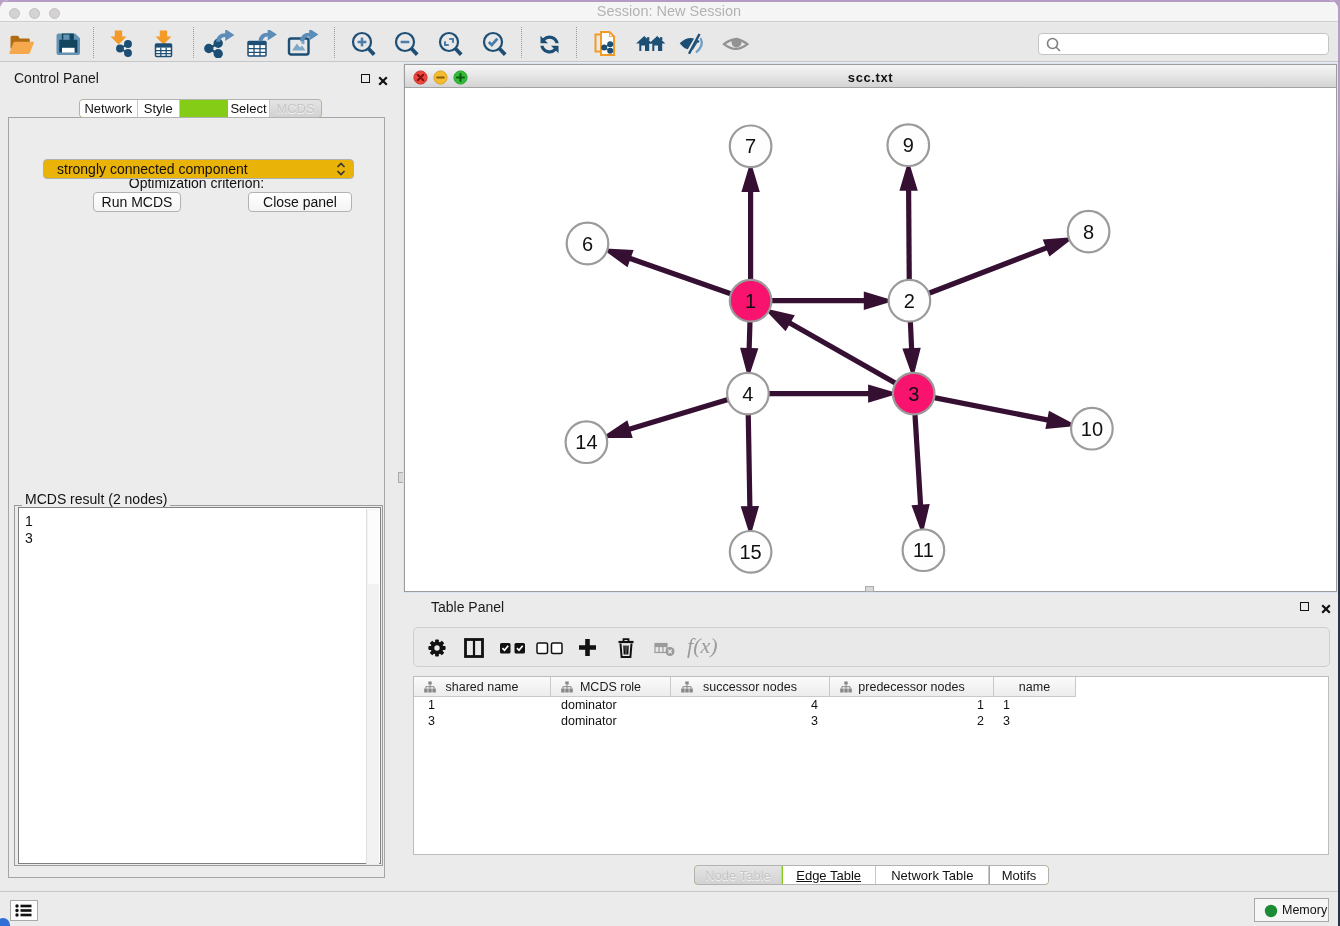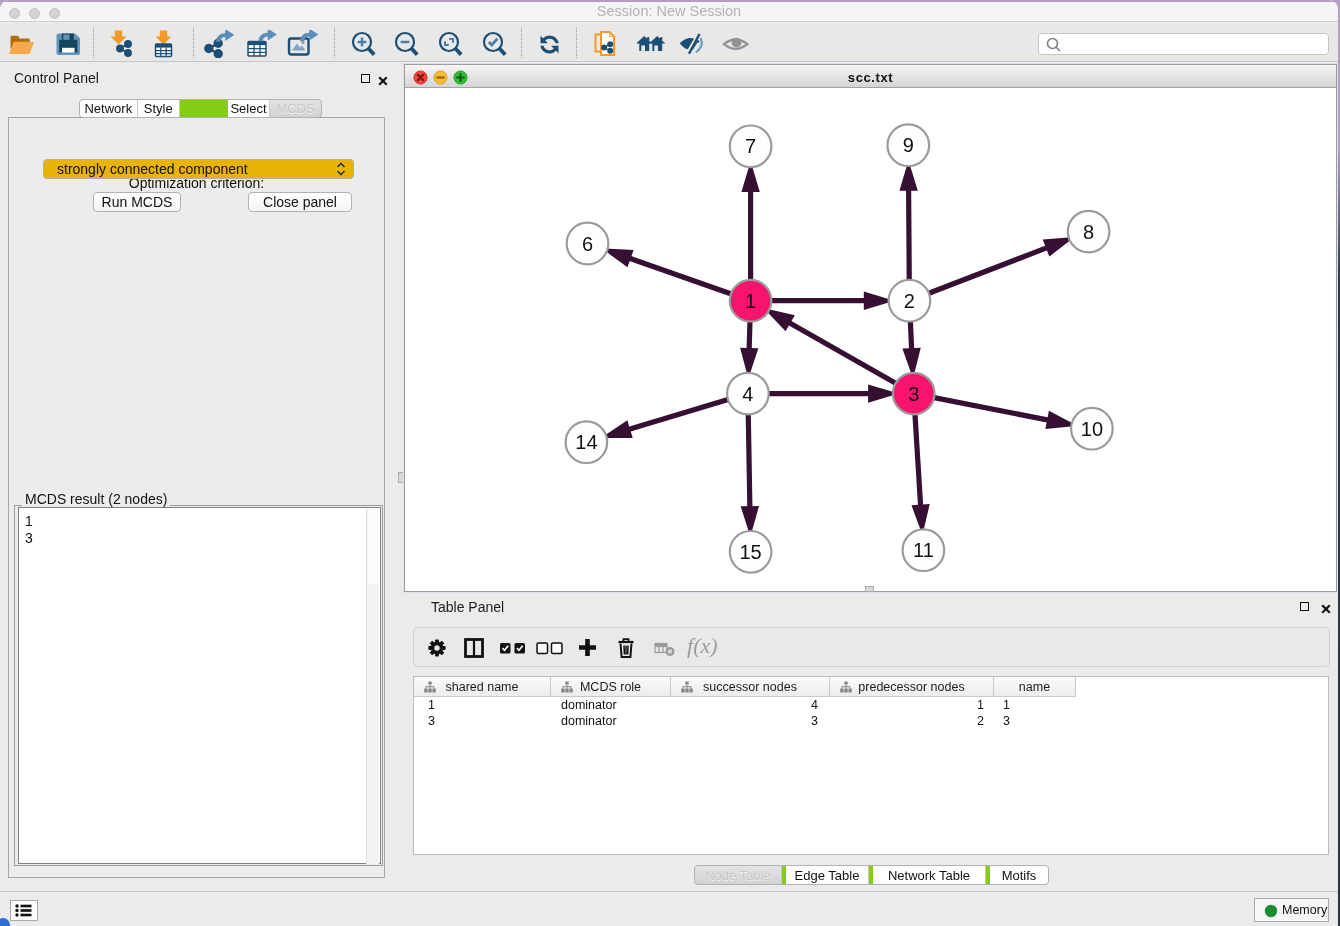--- a/index.html
+++ b/index.html
@@ -422,21 +422,21 @@
       <div class="cell" style="left:416px;top:21px;width:154px;text-align:right;">1</div>
       <div class="cell" style="left:589px;top:21px;">1</div>
       <div class="cell" style="left:14px;top:37px;">3</div>
       <div class="cell" style="left:147px;top:37px;">dominator</div>
       <div class="cell" style="left:257px;top:37px;width:147px;text-align:right;">3</div>
       <div class="cell" style="left:416px;top:37px;width:154px;text-align:right;">2</div>
       <div class="cell" style="left:589px;top:37px;">3</div>
   </div>
   <div class="segtabs" style="left:694px; top:865px; width:355px; height:20px;">
     <div class="seg sel" style="width:87px;">Node Table</div>
-    <div class="seg" style="width:83px;">Edge Table</div>
+    <div class="seg" style="width:93px;text-decoration:underline;">Edge Table</div>
     <div class="seg" style="width:113px;">Network Table</div>
     <div class="seg" style="width:58px;">Motifs</div>
   </div>
   <div id="statusbar">
     <div id="listbtn">
         <svg width="26" height="19" viewBox="0 0 26 19" style="position:absolute;left:0px;top:0px;">
           <g fill="#111">
             <circle cx="6" cy="5" r="1.7"></circle>
             <circle cx="6" cy="9.5" r="1.7"></circle>
             <circle cx="6" cy="14" r="1.7"></circle>

